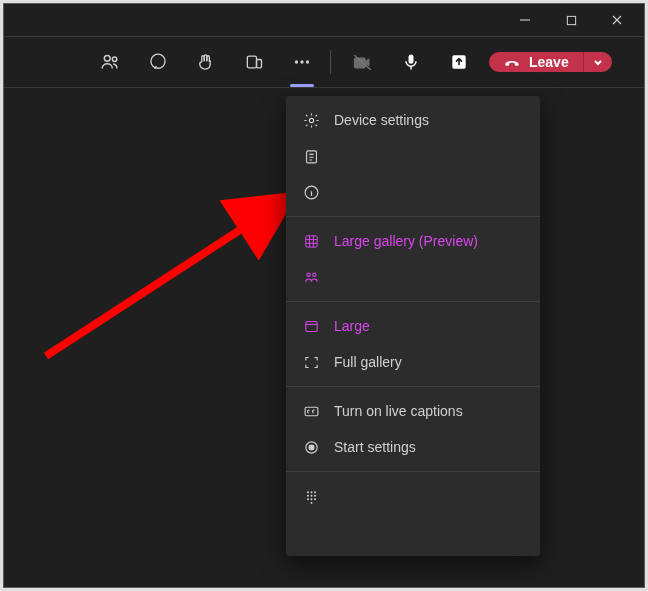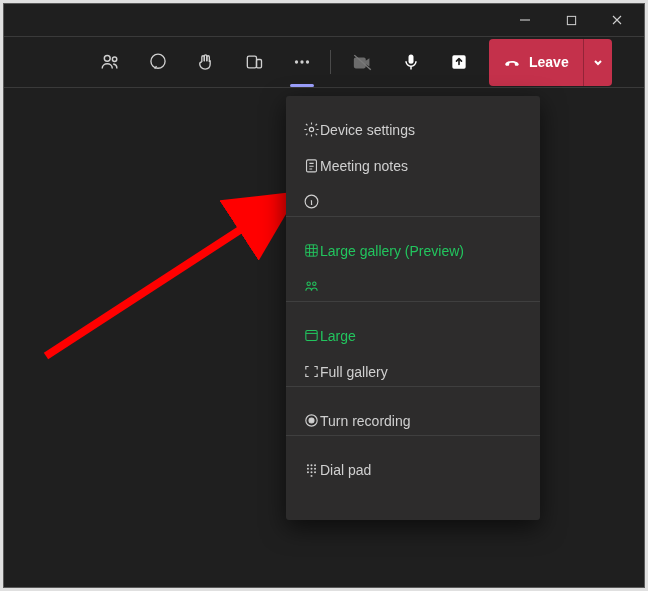--- a/index.html
+++ b/index.html
@@ -71,22 +71,22 @@
   }
   .vsep {
     width: 1px;
     height: 24px;
     background: #4a4a4a;
     margin: 0 8px 0 4px;
   }
   .leave {
     display: flex;
     align-items: stretch;
-    height: 47px;
-    border-radius: 4px;
+    height: 20px;
+    border-radius: 13px;
     overflow: hidden;
     margin-left: 6px;
   }
   .leave-main {
     background: #c4314b;
     color: #fff;
     font-weight: 600;
     font-size: 14px;
     display: flex;
     align-items: center;
@@ -114,26 +114,27 @@
     width: 254px;
     background: #2d2c2c;
     border-radius: 3px;
     box-shadow: 0 8px 24px rgba(0,0,0,.6);
     padding: 6px 0;
     color: #d0d0d0;
     font-size: 14px;
   }
   .mi {
     display: flex;
-    align-items: flex-end;
+    align-items: center;
     height: 36px;
     padding: 0 16px;
+    gap: 14px;
   }
   .mi .lab { flex: 1; }
-  .mi.disabled { color: #22c55e; }
+  .mi.disabled { color: #d946ef; }
   .mi .ico { width: 18px; height: 18px; display:flex; align-items:center; justify-content:center; }
   .mi .chk { width: 18px; display:flex; align-items:center; justify-content:center; color:#d0d0d0; }
   .msep {
     height: 1px;
     background: #3f3f3f;
     margin: 6px 0;
   }
   .arrow {
     position: absolute;
     left: 22px;
@@ -261,21 +262,20 @@
       </div>
 
 
       <div class="mi">
         <span class="ico">
           <svg width="17" height="17" viewBox="0 0 24 24" fill="none" stroke="currentColor" stroke-width="1.6">
               <rect x="5" y="4" width="14" height="17" rx="2"></rect>
               <path d="M9 9h6M9 13h6M9 17h4"></path>
             </svg>
         </span>
-        <span class="lab">Meeting notes</span>
       </div>
 
       <div class="mi">
         <span class="ico">
           <svg width="17" height="17" viewBox="0 0 24 24" fill="none" stroke="currentColor" stroke-width="1.6">
               <circle cx="12" cy="12" r="9"></circle>
               <path d="M12 8h.01M11 11h1v5h1"></path>
             </svg>
         </span>
       </div>
@@ -319,49 +319,57 @@
         <span class="ico">
           <svg width="17" height="17" viewBox="0 0 24 24" fill="none" stroke="currentColor" stroke-width="1.6">
               <path d="M4 9V5h4M20 9V5h-4M4 15v4h4M20 15v4h-4"></path>
             </svg>
         </span>
         <span class="lab">Full gallery</span>
       </div>
 
       <div class="msep"></div>
 
+      <div class="mi">
+        <span class="ico">
+          <svg width="17" height="17" viewBox="0 0 24 24" fill="none" stroke="currentColor" stroke-width="1.6">
+              <rect x="3" y="6" width="18" height="12" rx="2"></rect>
+              <path d="M8 14c-1 0-1.5-.8-1.5-2s.5-2 1.5-2c.6 0 1 .3 1.2.7M15 14c-1 0-1.5-.8-1.5-2s.5-2 1.5-2c.6 0 1 .3 1.2.7"></path>
+            </svg>
+        </span>
+        <span class="lab">Turn on live captions</span>
+      </div>
 
       <div class="mi">
         <span class="ico">
           <svg width="17" height="17" viewBox="0 0 24 24" fill="none" stroke="currentColor" stroke-width="1.6">
               <circle cx="12" cy="12" r="8"></circle>
               <circle cx="12" cy="12" r="3.5" fill="currentColor"></circle>
             </svg>
         </span>
-        <span class="lab">Turn recording</span>
+        <span class="lab">Start settings</span>
       </div>
 
       <div class="msep"></div>
 
       <div class="mi">
         <span class="ico">
           <svg width="17" height="17" viewBox="0 0 24 24" fill="currentColor">
               <circle cx="7" cy="6" r="1.4"></circle>
               <circle cx="12" cy="6" r="1.4"></circle>
               <circle cx="17" cy="6" r="1.4"></circle>
               <circle cx="7" cy="11" r="1.4"></circle>
               <circle cx="12" cy="11" r="1.4"></circle>
               <circle cx="17" cy="11" r="1.4"></circle>
               <circle cx="7" cy="16" r="1.4"></circle>
               <circle cx="12" cy="16" r="1.4"></circle>
               <circle cx="17" cy="16" r="1.4"></circle>
               <circle cx="12" cy="21" r="1.4"></circle>
             </svg>
         </span>
-        <span class="lab">Dial pad</span>
       </div>
 
       <div class="mi">
         
         
       </div>
 
     </div>
   </div>
 </div>

